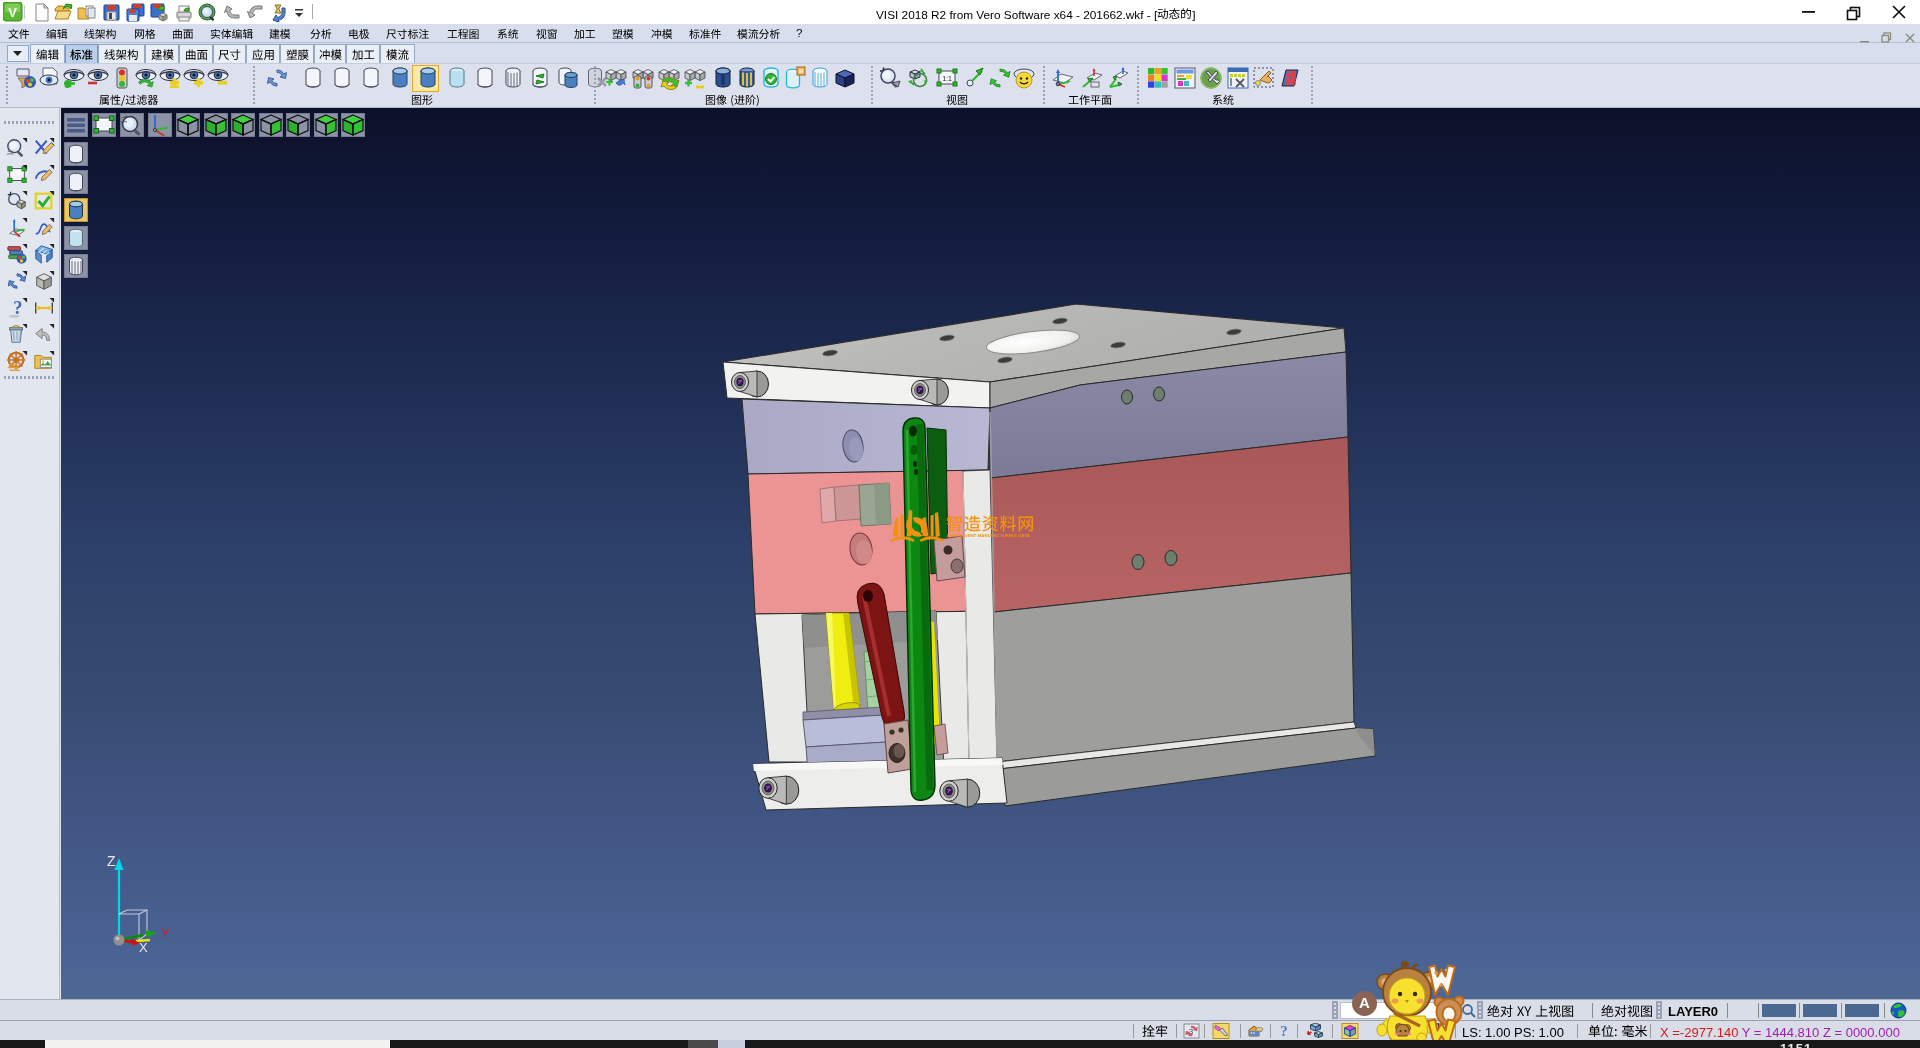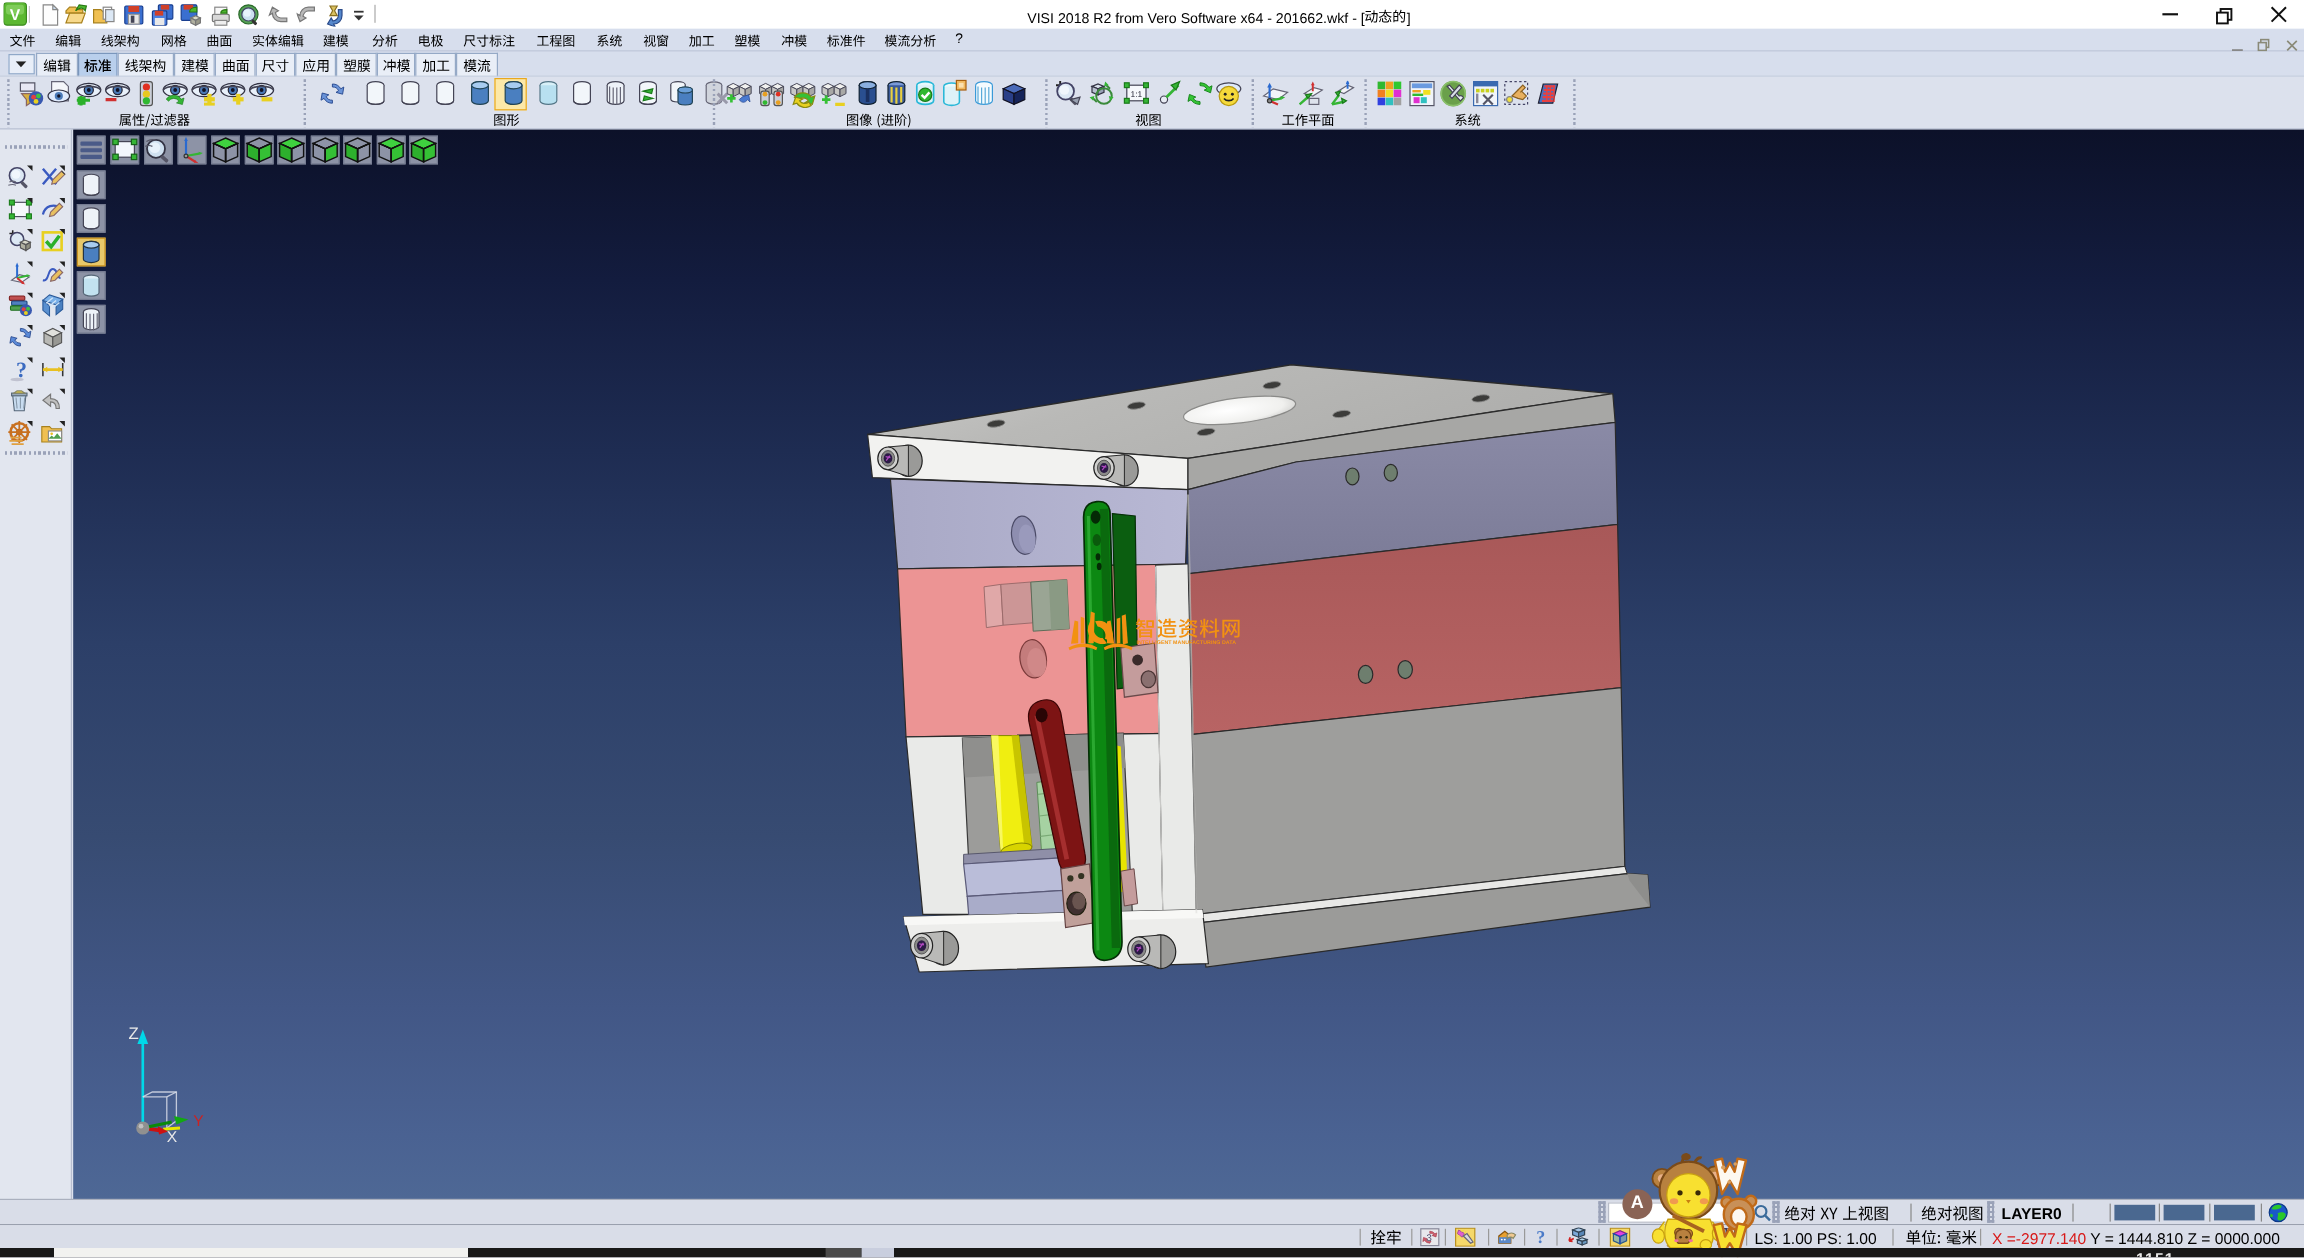--- a/index.html
+++ b/index.html
@@ -70,21 +70,21 @@
     </svg>
 <svg class="abs" style="left:269px;top:3px" width="19" height="19" viewBox="0 0 19 19">
       <path d="M16 10c0 4-3 7-7 7l1.5 2.5L4 17l3-5 1.5 2.5C11 14 13 12 13 10V5h3z" fill="#5588cc" stroke="#2a4a8a"></path>
       <path d="M6 2h6l-2.2 4L12 10H6l2.2-4z" fill="#d8c060" stroke="#8a7020"></path>
     </svg>
 <svg class="abs" style="left:294px;top:8px" width="10" height="10" viewBox="0 0 10 10">
       <rect x="1" y="1" width="8" height="1.5" fill="#333"></rect>
       <path d="M1 5l4 4 4-4z" fill="#333"></path>
     </svg>
 <div class="abs" style="left:312px;top:4px;width:1px;height:15px;background:#aaa"></div>
-<div class="abs" style="left:856px;top:6px;font-size:11.8px;color:#000;white-space:nowrap">VISI 2018 R2 from Vero Software x64 - 201662.wkf - [<svg style="vertical-align:-3px" width="35" height="16" viewBox="0 -12 35 16">
+<div class="abs" style="left:876px;top:6px;font-size:11.8px;color:#000;white-space:nowrap">VISI 2018 R2 from Vero Software x64 - 201662.wkf - [<svg style="vertical-align:-3px" width="35" height="16" viewBox="0 -12 35 16">
         <path d="M1.0 -8.8V-8.0H5.5V-8.8ZM7.6 -9.5C7.6 -8.7 7.6 -7.9 7.5 -7.1H5.9V-6.2H7.5C7.4 -3.6 6.9 -1.2 5.3 0.3C5.5 0.4 5.8 0.7 6.0 0.9C7.7 -0.7 8.2 -3.4 8.4 -6.2H10.1C10.0 -2.1 9.8 -0.6 9.5 -0.2C9.4 -0.1 9.3 -0.0 9.0 -0.0C8.8 -0.0 8.2 -0.0 7.5 -0.1C7.7 0.1 7.8 0.5 7.8 0.7C8.4 0.8 9.1 0.8 9.4 0.8C9.8 0.7 10.0 0.6 10.3 0.3C10.7 -0.2 10.8 -1.8 11.0 -6.6C11.0 -6.8 11.0 -7.1 11.0 -7.1H8.4C8.4 -7.9 8.4 -8.7 8.4 -9.5ZM1.0 -0.5 1.0 -0.5V-0.5C1.3 -0.7 1.7 -0.8 5.0 -1.5L5.2 -0.7L5.9 -1.0C5.7 -1.8 5.2 -3.2 4.8 -4.2L4.0 -4.0C4.3 -3.5 4.5 -2.9 4.7 -2.3L1.9 -1.7C2.4 -2.7 2.8 -4.0 3.1 -5.2H5.7V-6.0H0.6V-5.2H2.2C1.9 -3.9 1.4 -2.5 1.3 -2.1C1.1 -1.7 0.9 -1.4 0.8 -1.3C0.9 -1.1 1.0 -0.7 1.0 -0.5Z M16.0 -4.7C16.7 -4.3 17.5 -3.7 17.9 -3.3L18.7 -3.8C18.2 -4.3 17.4 -4.8 16.8 -5.2ZM14.7 -2.8V-0.5C14.7 0.4 15.1 0.7 16.4 0.7C16.7 0.7 18.8 0.7 19.1 0.7C20.3 0.7 20.5 0.3 20.6 -1.1C20.4 -1.2 20.0 -1.3 19.9 -1.5C19.8 -0.3 19.7 -0.1 19.1 -0.1C18.6 -0.1 16.8 -0.1 16.5 -0.1C15.7 -0.1 15.6 -0.2 15.6 -0.5V-2.8ZM16.4 -3.1C17.0 -2.5 17.8 -1.6 18.2 -1.0L18.9 -1.5C18.5 -2.1 17.7 -2.9 17.0 -3.5ZM20.3 -2.7C20.9 -1.7 21.5 -0.4 21.7 0.4L22.5 0.1C22.3 -0.7 21.7 -2.0 21.1 -3.0ZM13.4 -2.8C13.2 -1.9 12.8 -0.7 12.2 0.1L13.0 0.5C13.5 -0.3 13.9 -1.6 14.2 -2.5ZM17.0 -9.8C16.9 -9.2 16.9 -8.7 16.8 -8.1H12.2V-7.3H16.5C16.0 -5.8 14.8 -4.5 12.1 -3.9C12.3 -3.7 12.5 -3.3 12.6 -3.1C15.6 -3.9 16.9 -5.5 17.4 -7.3C18.3 -5.2 19.8 -3.8 22.1 -3.2C22.2 -3.4 22.5 -3.8 22.7 -4.0C20.6 -4.5 19.2 -5.6 18.4 -7.3H22.6V-8.1H17.7C17.8 -8.7 17.9 -9.2 17.9 -9.8Z M29.6 -4.9C30.2 -4.1 31.0 -2.9 31.4 -2.2L32.1 -2.7C31.7 -3.3 30.9 -4.5 30.3 -5.3ZM26.0 -9.8C25.9 -9.2 25.7 -8.4 25.5 -7.9H24.2V0.6H25.0V-0.3H28.2V-7.9H26.3C26.5 -8.4 26.7 -9.0 26.9 -9.6ZM25.0 -7.1H27.4V-4.7H25.0ZM25.0 -1.1V-3.9H27.4V-1.1ZM30.1 -9.8C29.8 -8.2 29.1 -6.6 28.3 -5.6C28.5 -5.4 28.9 -5.2 29.1 -5.1C29.5 -5.6 29.8 -6.3 30.2 -7.1H33.1C33.0 -2.5 32.8 -0.7 32.4 -0.3C32.3 -0.1 32.2 -0.1 31.9 -0.1C31.7 -0.1 31.0 -0.1 30.2 -0.2C30.4 0.1 30.5 0.4 30.5 0.7C31.1 0.7 31.8 0.7 32.2 0.7C32.6 0.7 32.9 0.6 33.2 0.2C33.6 -0.3 33.8 -2.1 34.0 -7.5C34.0 -7.6 34.0 -7.9 34.0 -7.9H30.5C30.7 -8.5 30.8 -9.0 31.0 -9.6Z" fill="#000"></path>
       </svg>]</div>
 <svg class="abs" style="left:1790px;top:0" width="130" height="24" viewBox="0 0 130 24">
 <rect x="12" y="11" width="13" height="1.8" fill="#111"></rect>
 <rect x="60.5" y="7.5" width="9" height="9" fill="none" stroke="#111" stroke-width="1.6"></rect>
 <rect x="57.5" y="10.5" width="9" height="9" fill="#fff" stroke="#111" stroke-width="1.6"></rect>
 <path d="M103 6l12 12M115 6l-12 12" stroke="#111" stroke-width="1.7"></path>
 </svg>
 <div class="abs" style="left:0;top:24px;width:1920px;height:19px;background:#d7deed;border-bottom:1px solid #b8c0d4"></div>
 <svg style="position:absolute;left:8px;top:26px" width="23" height="15" viewBox="0 -12 23 15">
@@ -1002,21 +1002,21 @@
       <rect x="1" y="1" width="14" height="13" fill="#f2f4f8" stroke="#556"></rect>
       <path d="M1 7.5h14M8 1v13" stroke="#556"></path>
       <rect x="1" y="1" width="7" height="6.5" fill="#fff" stroke="#335" stroke-width="1.2"></rect>
     </svg>
 <div class="abs" style="left:1462px;top:1025px;font-size:13px;color:#000">LS: 1.00 PS: 1.00</div>
 <div class="abs" style="left:1577px;top:1024px;width:1px;height:14px;background:#999"></div>
 <svg style="position:absolute;left:1588px;top:1022px" width="61" height="18" viewBox="0 -14 61 18">
       <path d="M2.9 -5.7H6.0V-4.3H2.9ZM7.0 -5.7H10.2V-4.3H7.0ZM2.9 -7.8H6.0V-6.5H2.9ZM7.0 -7.8H10.2V-6.5H7.0ZM9.2 -10.9C8.9 -10.2 8.4 -9.3 7.9 -8.7H4.8L5.3 -8.9C5.0 -9.5 4.4 -10.3 3.9 -10.9L3.1 -10.5C3.5 -9.9 4.0 -9.2 4.3 -8.7H1.9V-3.4H6.0V-2.2H0.7V-1.3H6.0V1.0H7.0V-1.3H12.3V-2.2H7.0V-3.4H11.2V-8.7H9.0C9.4 -9.2 9.9 -9.9 10.3 -10.5Z M17.8 -8.6V-7.6H24.9V-8.6ZM18.7 -6.6C19.0 -4.8 19.4 -2.4 19.5 -1.0L20.5 -1.3C20.4 -2.7 20.0 -5.0 19.5 -6.8ZM20.4 -10.8C20.7 -10.1 20.9 -9.3 21.0 -8.7L22.0 -9.0C21.9 -9.5 21.6 -10.4 21.3 -11.0ZM17.2 -0.4V0.5H25.4V-0.4H22.7C23.2 -2.2 23.7 -4.7 24.1 -6.7L23.1 -6.9C22.8 -5.0 22.3 -2.2 21.8 -0.4ZM16.7 -10.9C16.0 -8.9 14.8 -6.9 13.5 -5.7C13.7 -5.5 13.9 -5.0 14.1 -4.7C14.5 -5.2 14.9 -5.7 15.3 -6.3V1.0H16.3V-7.8C16.8 -8.7 17.3 -9.6 17.6 -10.6Z M27.8 -5.1C28.3 -5.1 28.7 -5.4 28.7 -6.0C28.7 -6.5 28.3 -6.9 27.8 -6.9C27.3 -6.9 26.9 -6.5 26.9 -6.0C26.9 -5.4 27.3 -5.1 27.8 -5.1ZM27.8 0.2C28.3 0.2 28.7 -0.2 28.7 -0.7C28.7 -1.3 28.3 -1.6 27.8 -1.6C27.3 -1.6 26.9 -1.3 26.9 -0.7C26.9 -0.2 27.3 0.2 27.8 0.2Z M34.4 -5.5V-3.3H35.3V-4.8H44.7V-3.4H45.6V-5.5ZM37.0 -7.8H43.1V-6.8H37.0ZM36.0 -8.4V-6.2H44.1V-8.4ZM39.1 -10.7C39.3 -10.5 39.5 -10.2 39.6 -9.9H34.2V-9.1H45.8V-9.9H40.7C40.5 -10.2 40.3 -10.7 40.0 -11.0ZM43.0 -4.6C41.4 -4.3 38.4 -4.0 36.1 -3.9C36.1 -3.7 36.2 -3.4 36.3 -3.3C37.2 -3.3 38.1 -3.4 39.1 -3.5V-2.8L35.2 -2.5L35.2 -1.9L39.1 -2.1V-1.4L34.5 -1.1L34.6 -0.4L39.1 -0.7V-0.4C39.1 0.6 39.5 0.9 41.1 0.9C41.4 0.9 44.0 0.9 44.4 0.9C45.5 0.9 45.9 0.6 46.0 -0.6C45.7 -0.7 45.4 -0.8 45.1 -0.9C45.1 -0.0 45.0 0.1 44.3 0.1C43.7 0.1 41.5 0.1 41.1 0.1C40.2 0.1 40.1 0.0 40.1 -0.4V-0.8L45.3 -1.1L45.2 -1.8L40.1 -1.5V-2.2L44.5 -2.5L44.4 -3.1L40.1 -2.8V-3.5C41.3 -3.7 42.5 -3.8 43.4 -4.0Z M57.1 -10.3C56.6 -9.3 55.8 -7.9 55.2 -7.0L56.0 -6.6C56.7 -7.4 57.5 -8.7 58.1 -9.9ZM48.0 -9.8C48.8 -8.8 49.5 -7.5 49.8 -6.7L50.8 -7.1C50.4 -8.0 49.7 -9.2 48.9 -10.2ZM52.5 -10.9V-5.9H47.3V-4.9H51.7C50.6 -3.1 48.7 -1.3 47.0 -0.4C47.2 -0.2 47.5 0.2 47.7 0.4C49.4 -0.6 51.3 -2.5 52.5 -4.5V1.0H53.5V-4.5C54.8 -2.6 56.6 -0.7 58.4 0.3C58.5 0.1 58.9 -0.3 59.1 -0.5C57.4 -1.4 55.5 -3.2 54.3 -4.9H58.7V-5.9H53.5V-10.9Z" fill="#000"></path>
     </svg>
 <div class="abs" style="left:1650px;top:1024px;width:1px;height:14px;background:#999"></div>
-<div class="abs" style="left:1660px;top:1025px;font-size:13px;color:#d81818;white-space:nowrap">X =-2977.140 <span style="color:#000000">Y = 1444.810 Z = 0000.000</span></div>
+<div class="abs" style="left:1660px;top:1025px;font-size:13px;color:#d81818;white-space:nowrap">X =-2977.140 <span style="color:#a21caf">Y = 1444.810 Z = 0000.000</span></div>
 <div class="abs" style="left:1352px;top:991px;width:25px;height:25px;border-radius:50%;background:#8a6355"></div>
 <div class="abs" style="left:1359px;top:994px;font-size:15px;font-weight:bold;color:#fff">A</div>
 <svg class="abs" style="left:1372px;top:960px" width="95" height="82" viewBox="0 0 95 82">
 <ellipse cx="35" cy="78" rx="18" ry="4" fill="#8a5a28" opacity="0.7"></ellipse>
 <path d="M30 12c-1-6 2-10 4-10M40 10c1-4 4-6 6-5" stroke="#7a4a18" stroke-width="2.5" fill="none"></path>
 <ellipse cx="33" cy="4" rx="4" ry="3" fill="#7a4a18"></ellipse>
 <circle cx="13" cy="22" r="8" fill="#b8813f" stroke="#7a4a18" stroke-width="1.5"></circle>
       <circle cx="13" cy="22" r="3.5" fill="#e8b088"></circle>
 <circle cx="57" cy="20" r="8" fill="#b8813f" stroke="#7a4a18" stroke-width="1.5"></circle>
       <circle cx="57" cy="20" r="3.5" fill="#e8b088"></circle>

